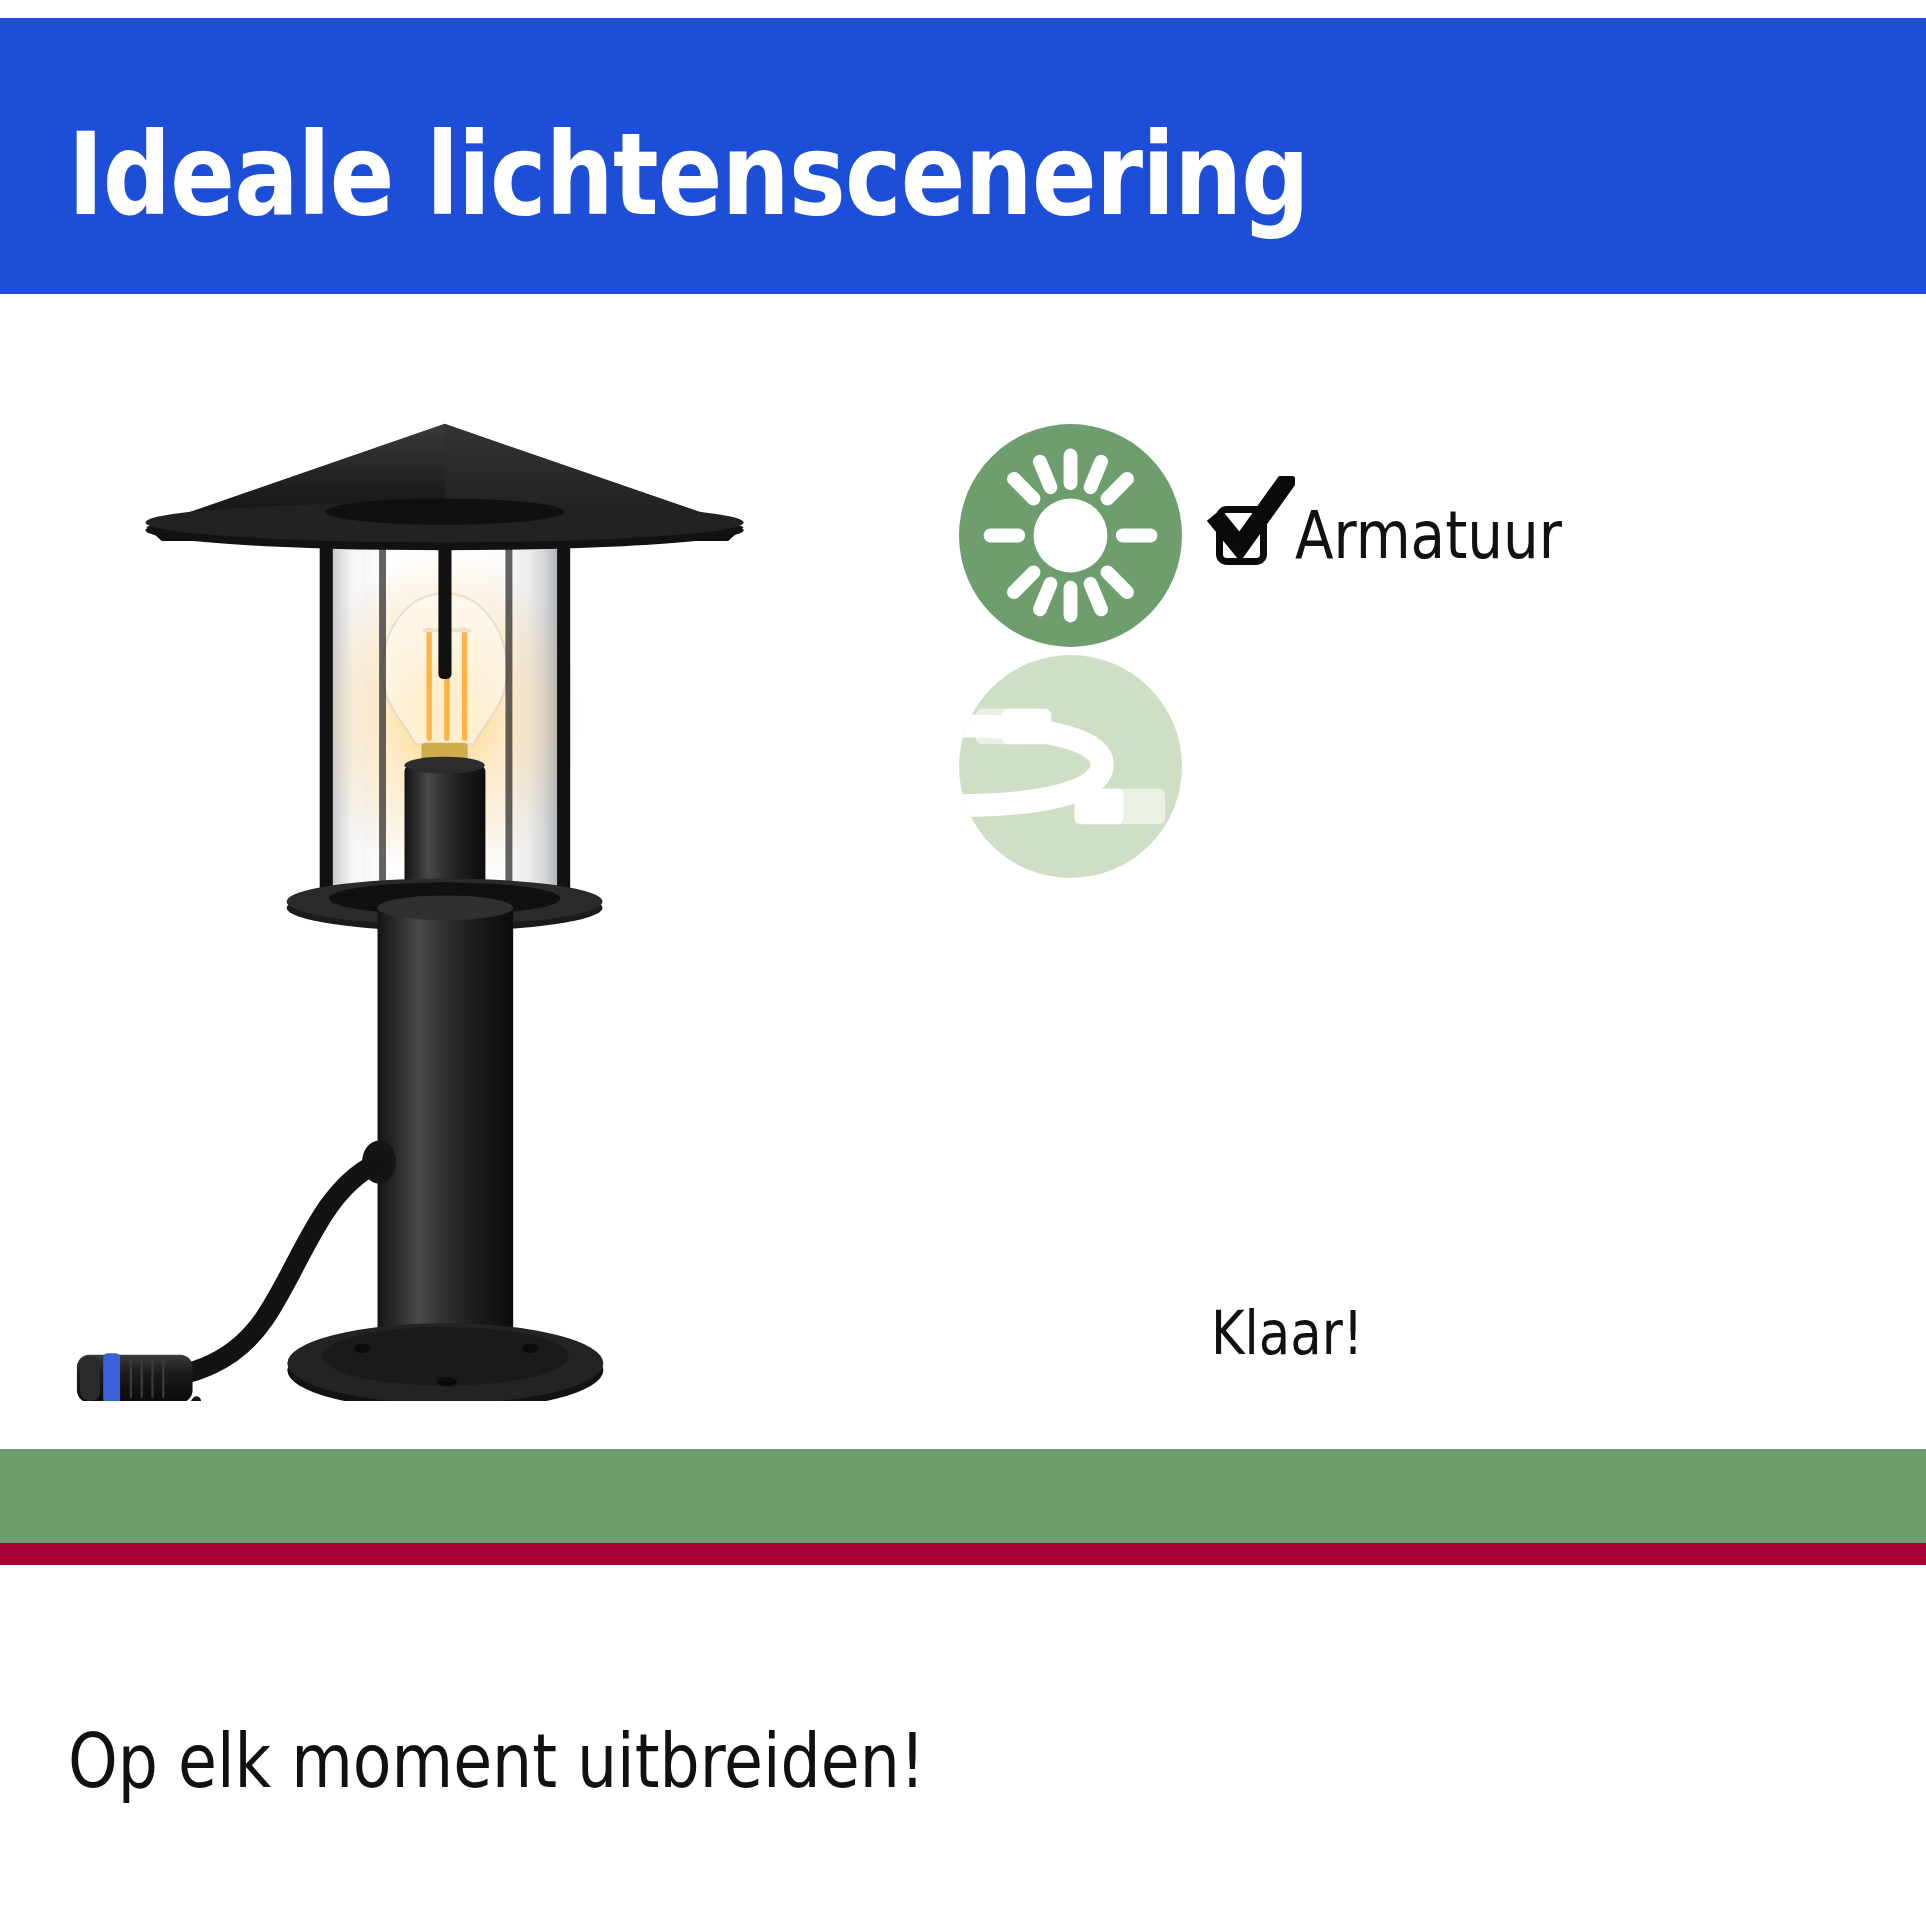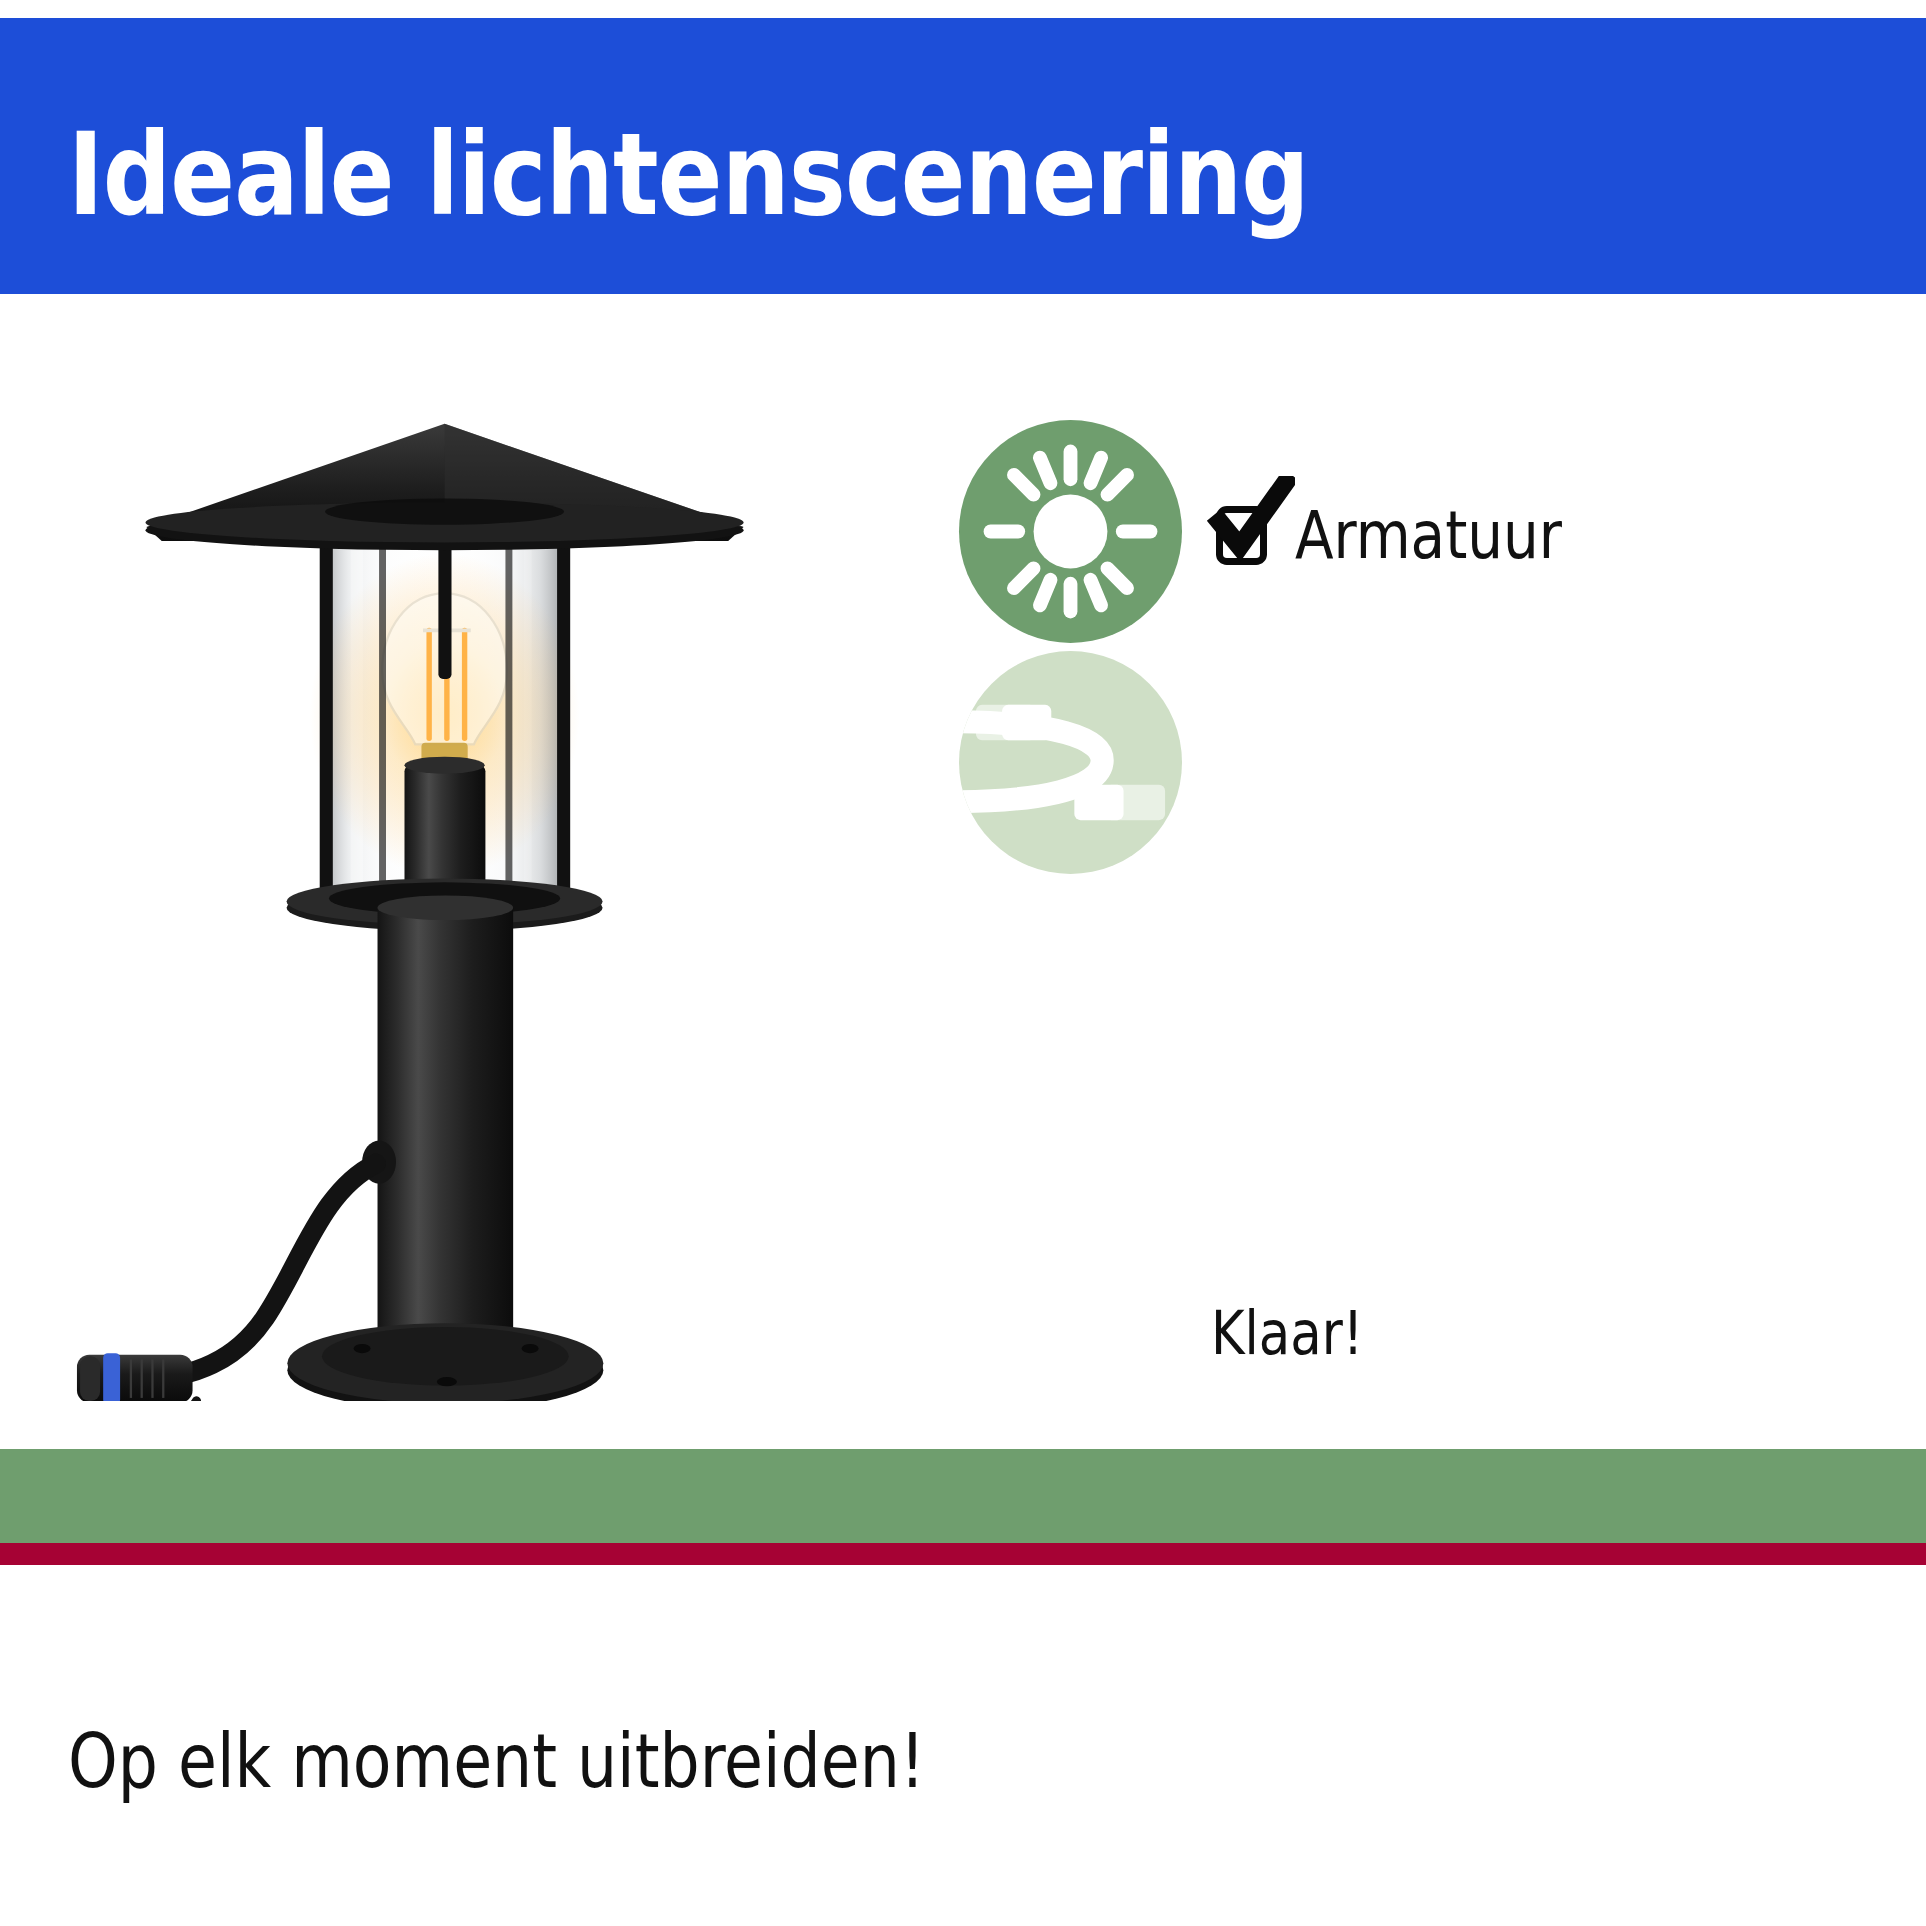--- a/index.html
+++ b/index.html
@@ -51,20 +51,21 @@
 
   
   .checklist {
     position:absolute;
     left:959px; top:420px;
     width:948px;
   }
   .check-row {
     position:relative;
     display:flex;
+    align-items:center;
     height:231px;
   }
   .icon-circle {
     position:relative;
     flex:0 0 auto;
     width:223px; height:223px;
     border-radius:50%;
     overflow:hidden;
   }
   .icon-circle.active { background:#6f9e6e; }

